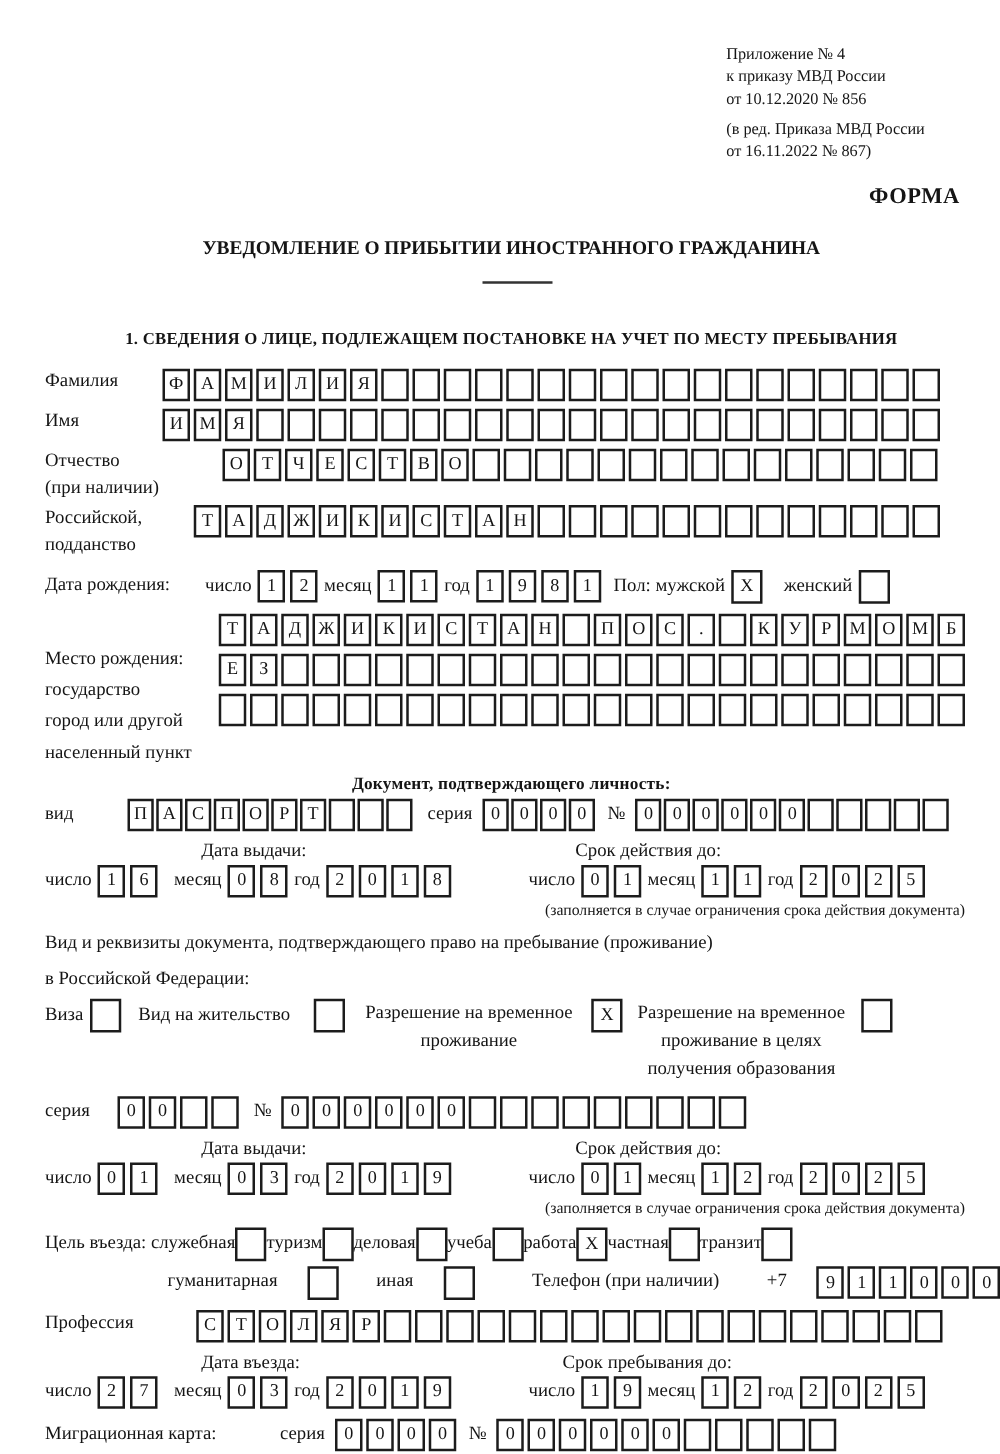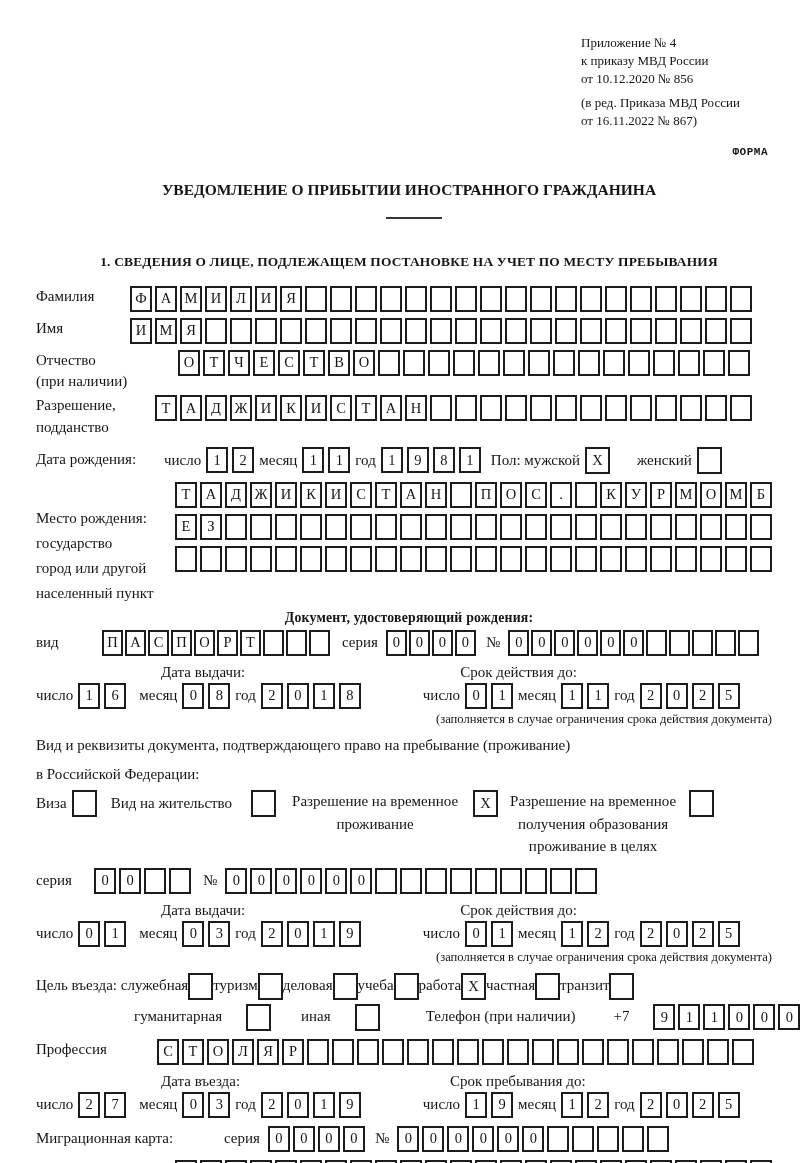--- a/index.html
+++ b/index.html
@@ -1,21 +1,21 @@
 <!DOCTYPE html>
 <html><head>
 <meta charset="utf-8">
 <style>
   html,body{margin:0;padding:0;background:#ffffff;}
   body{width:800px;min-height:1163px;font-family:"Liberation Serif","DejaVu Serif",serif;color:#151515;}
   .page{width:800px;box-sizing:border-box;padding:34px 18px 20px 36px;}
   
   .hdr{margin-left:545px;font-size:13px;line-height:1.38;}
   .hdr .ed{margin-top:6px;}
-  .forma{font-weight:bold;font-size:11px;text-align:right;margin:16px 14px 0 0;letter-spacing:.5px;font-family:Liberation Mono, monospace;}
+  .forma{font-weight:bold;font-size:18px;text-align:right;margin:16px 14px 0 0;letter-spacing:.5px;}
   .title{margin-top:20px;text-align:center;font-weight:bold;font-size:15.5px;line-height:1.55;}
   .uline{display:inline-block;width:56px;border-bottom:2px solid #333;margin-left:10px;}
   .sec-head{margin-top:28px;text-align:center;font-weight:bold;font-size:13.4px;letter-spacing:.2px;}
   
   .frow{display:flex;align-items:flex-start;margin-top:6px;}
   .lbl{font-size:15px;line-height:1.45;flex-shrink:0;}
   .cells{display:flex;gap:3px;flex-wrap:nowrap;}
   .cells.tight{gap:2px;}
   .cell{width:22px;height:26px;box-sizing:border-box;border:2px solid #1c1c1c;display:flex;align-items:center;justify-content:center;font-size:14.5px;font-family:"Liberation Serif",serif;background:#fff;flex-shrink:0;}
   .tight .cell{width:21px;}
@@ -142,21 +142,21 @@
         <span class="cell"></span>
         <span class="cell"></span>
         <span class="cell"></span>
         <span class="cell"></span>
         <span class="cell"></span>
       </div>
   </div>
 
   <div class="frow mt2">
     <div class="lbl" style="width:119px">
-      <div>Разрешение,</div>
+      <div>Российской,</div>
       <div>подданство</div>
     </div>
     <div class="cells">
         <span class="cell">Т</span>
         <span class="cell">А</span>
         <span class="cell">Д</span>
         <span class="cell">Ж</span>
         <span class="cell">И</span>
         <span class="cell">К</span>
         <span class="cell">И</span>
@@ -199,21 +199,21 @@
           <span class="cell">9</span>
           <span class="cell">8</span>
           <span class="cell">1</span>
         </div>
     </div>
     <div class="dgrp" style="margin-left:10px">
       <span>Пол: мужской</span>
       <div class="cells cbx">
           <span class="cell">X</span>
         </div>
-      <span style="margin-left:22px">женский</span>
+      <span style="margin-left:12px">женский</span>
       <div class="cells cbx">
           <span class="cell"></span>
         </div>
     </div>
   </div>
 
   <div class="frow mt8">
     <div class="lbl" style="width:139px;line-height:25px;margin-top:24px;">
       <div>Место рождения:</div>
       <div>государство</div>
@@ -295,21 +295,21 @@
           <span class="cell"></span>
           <span class="cell"></span>
           <span class="cell"></span>
           <span class="cell"></span>
           <span class="cell"></span>
           <span class="cell"></span>
         </div>
     </div>
   </div>
 
-  <div class="sec-head" style="margin-top:4px;font-size:13.8px;">Документ, удостоверяющий рождения:</div>
+  <div class="sec-head" style="margin-top:4px;font-size:13.8px;">Документ, подтверждающего личность:</div>
 
   <div class="frow mt4" style="align-items:center;">
     <div class="lbl" style="width:66px">вид</div>
     <div class="cells tight">
         <span class="cell">П</span>
         <span class="cell">А</span>
         <span class="cell">С</span>
         <span class="cell">П</span>
         <span class="cell">О</span>
         <span class="cell">Р</span>
@@ -408,22 +408,22 @@
         <div>Разрешение на временное</div>
         <div>проживание</div>
       </div>
       <div class="cells cbx" style="margin-left:10px">
           <span class="cell">X</span>
         </div>
     </div>
     <div class="dgrp" style="margin-left:12px;align-items:flex-start;">
       <div class="centered-opt">
         <div>Разрешение на временное</div>
+        <div>проживание в целях</div>
         <div>получения образования</div>
-        <div>проживание в целях</div>
       </div>
       <div class="cells cbx" style="margin-left:8px">
           <span class="cell"></span>
         </div>
     </div>
   </div>
 
   <div class="frow mt10" style="align-items:center;">
     <div class="lbl" style="width:58px">серия</div>
     <div class="cells">

